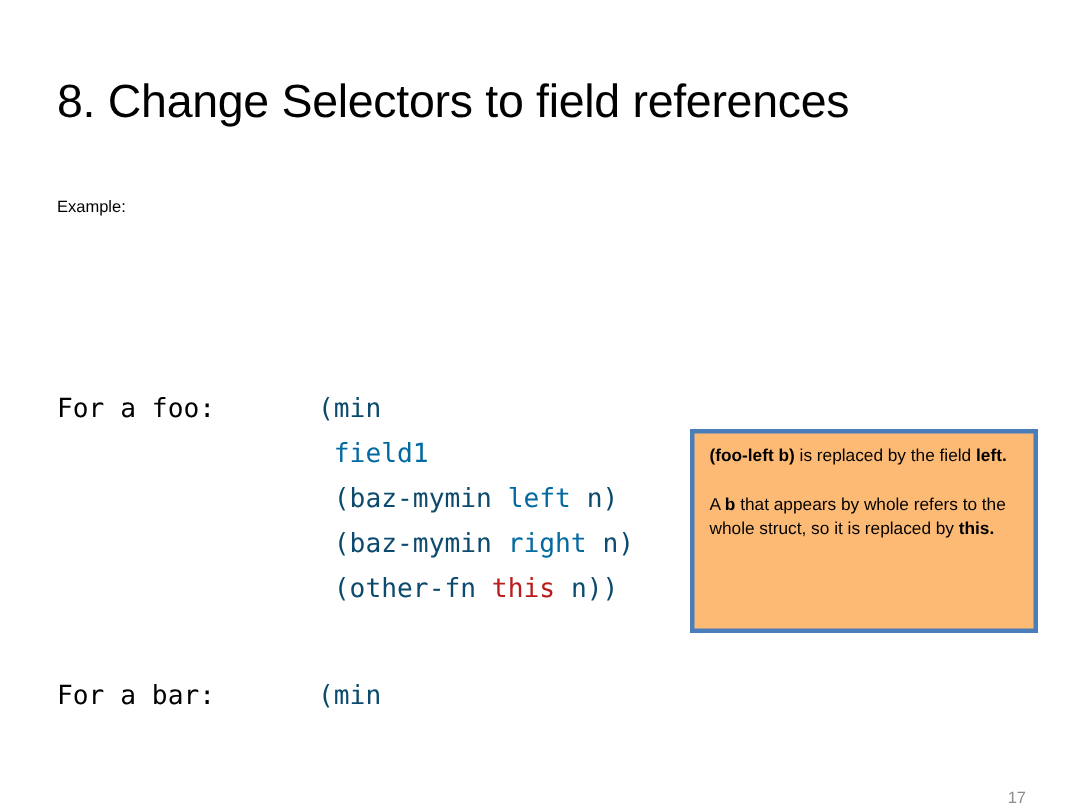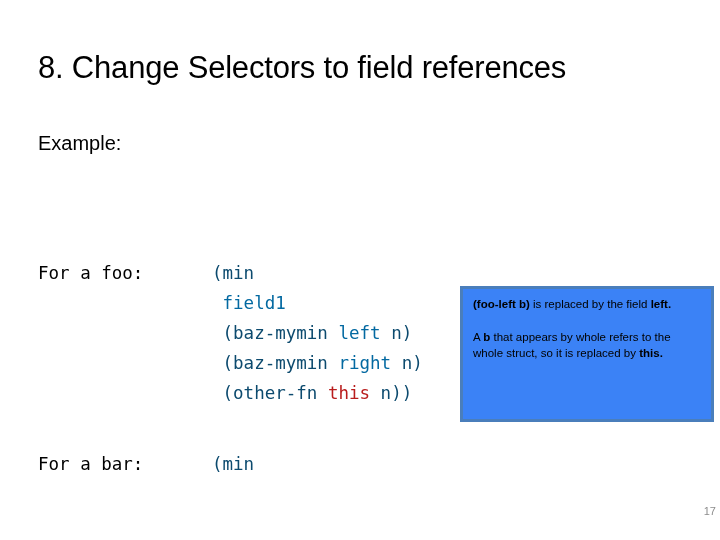--- a/index.html
+++ b/index.html
@@ -36,21 +36,21 @@
     color: #000000;
     white-space: nowrap;
   }
 
   
   #example-label {
     position: absolute;
     left: 38px;
     top: 132px;
     font-family: "Liberation Sans", sans-serif;
-    font-size: 20px;
+    font-size: 11px;
     font-weight: 400;
     color: #000000;
   }
 
   
   .code-group {
     position: absolute;
     font-family: "DejaVu Sans Mono", monospace;
     font-size: 17.5px;
     font-weight: normal;
@@ -68,50 +68,49 @@
 
   .tok-green { color: #0369a1; }
   .tok-red   { color: #b91c1c; }
   .tok-plain { color: #0c4a6e; }
 
   
   #callout-box {
     position: absolute;
     left: 460px;
     top: 286px;
-    width: 254px;
+    width: 232px;
     height: 136px;
     box-sizing: border-box;
-    background: #3b82f6;
+    background: #fdba74;
     border: 3px solid #4A7EBB;
     padding: 7px 9px 6px 10px;
     font-family: "Liberation Sans", sans-serif;
     font-size: 11.5px;
     line-height: 16.5px;
     color: #000000;
   }
   #callout-box p {
     margin: 0;
   }
   #callout-box .para-gap {
     height: 16px;
   }
   .cb-bold { font-weight: bold; }
 
   
   #page-number {
     position: absolute;
     left: 0;
-    top: 505px;
+    top: 526px;
     width: 684px;
     text-align: right;
     font-family: "Liberation Sans", sans-serif;
     font-size: 11px;
     color: #8C8C8C;
-    padding-left: 32px;
   }
 </style>
 </head>
 <body>
 
 <div id="slide">
 
   <div id="slide-title">8. Change Selectors to field references</div>
 
   <div id="example-label">Example:</div>

